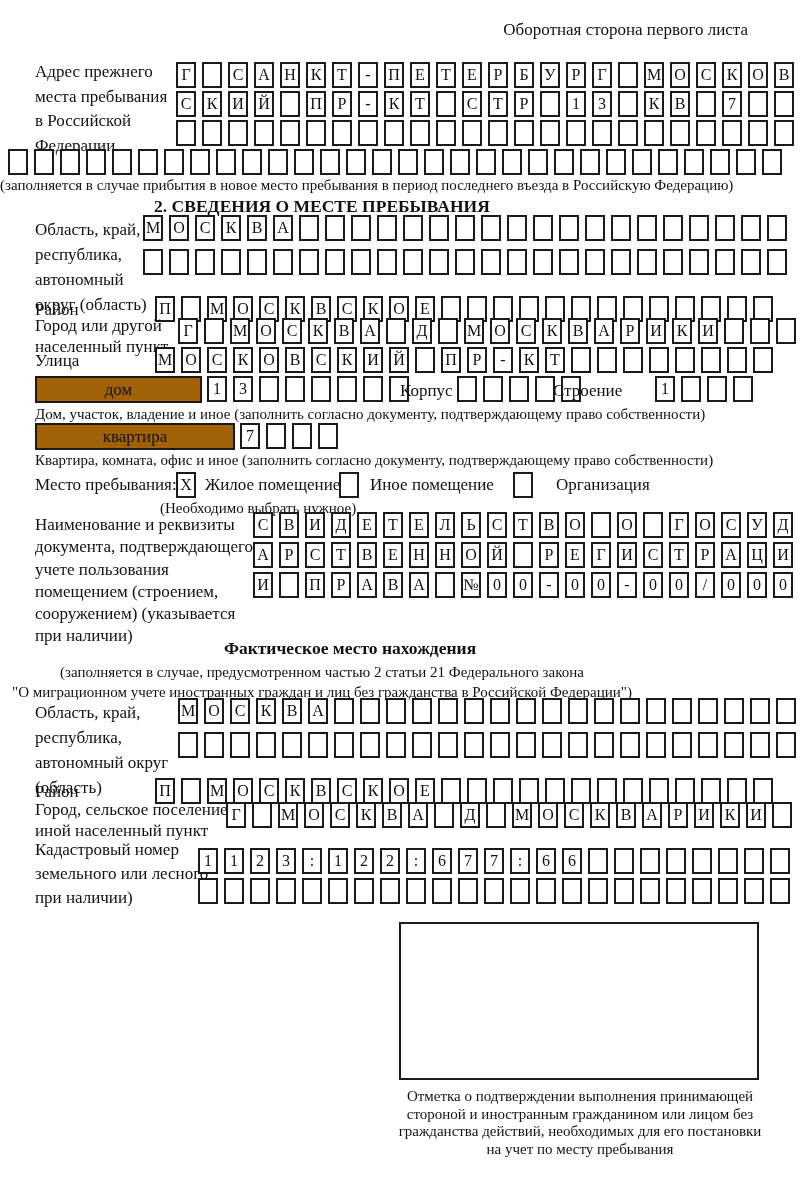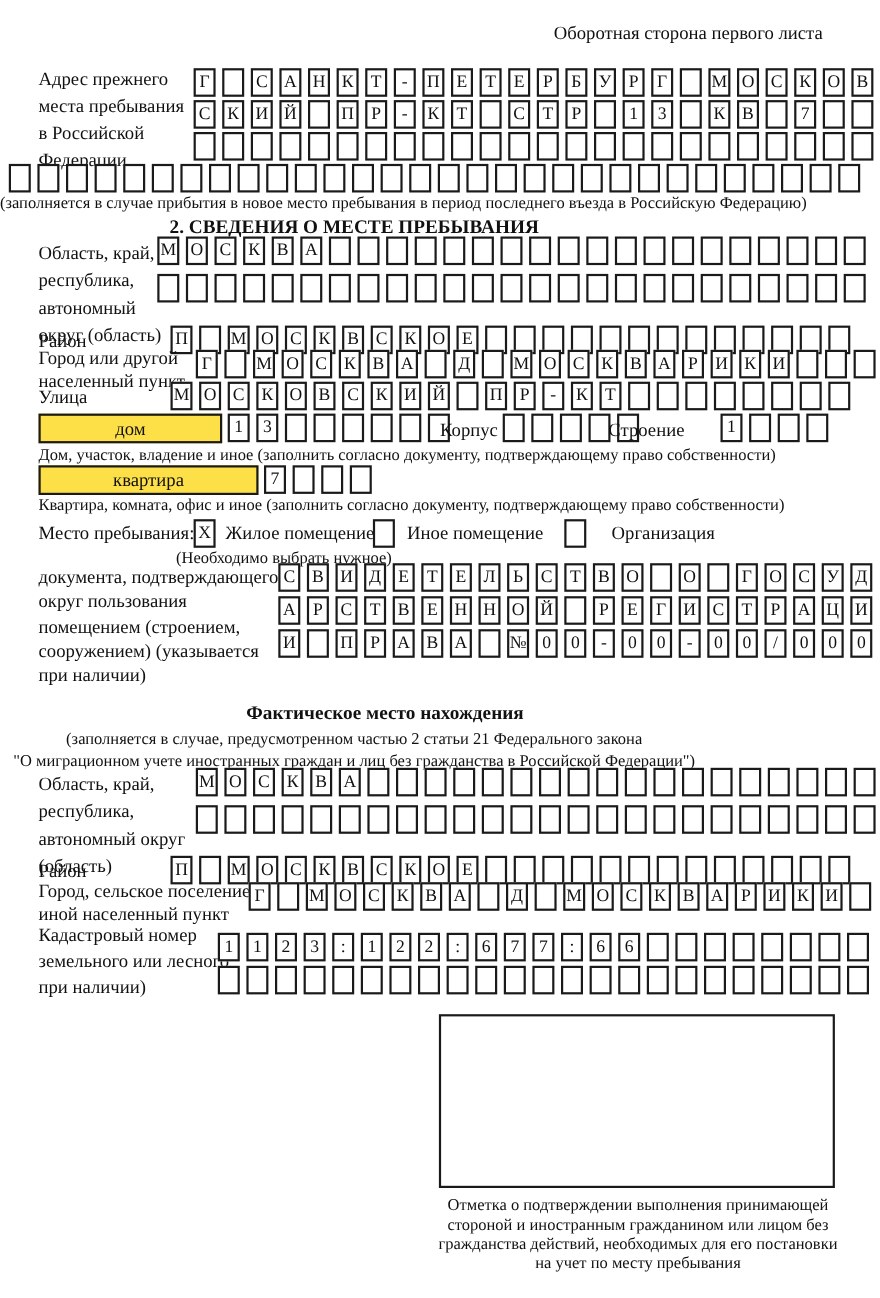--- a/index.html
+++ b/index.html
@@ -6,21 +6,21 @@
   .page{position:relative;width:800px;height:1180px;background:#fff;
         font-family:"Liberation Serif","DejaVu Serif",serif;color:#111;overflow:hidden;}
   .abs{position:absolute;}
   .lbl{font-size:17px;line-height:24px;}
   .lbl-line{white-space:nowrap;}
   .grid{display:flex;gap:6px;}
   .cell{box-sizing:border-box;width:20px;height:26px;border:2px solid #1a1a1a;
         display:inline-flex;align-items:center;justify-content:center;
         font-size:16px;font-family:inherit;flex:0 0 auto;background:#fff;}
   .namebox{box-sizing:border-box;border:2px solid #1a1a1a;display:flex;
-        align-items:center;justify-content:center;font-size:17px;height:27px;background:#fde047;}
+        align-items:center;justify-content:center;font-size:17px;height:27px;background:#a16207;}
   .caption{font-size:15px;white-space:nowrap;}
   .center{left:0;width:644px;text-align:center;}
   .title{font-weight:bold;font-size:17.5px;}
   .stampbox{box-sizing:border-box;border:2px solid #1a1a1a;background:#fff;}
   .capblock{text-align:center;font-size:15px;line-height:17.5px;}
   .cb-label{font-size:17px;}
 </style>
 </head>
 <body>
 
@@ -336,22 +336,23 @@
   <div class="abs cb-label" style="left:35px;top:475px;">Место пребывания:</div>
   <span class="abs cell" style="left:176px;top:472px;">X</span>
   <div class="abs cb-label" style="left:205px;top:475px;">Жилое помещение</div>
   <span class="abs cell" style="left:339px;top:472px;"></span>
   <div class="abs cb-label" style="left:370px;top:475px;">Иное помещение</div>
   <span class="abs cell" style="left:513px;top:472px;"></span>
   <div class="abs cb-label" style="left:556px;top:475px;">Организация</div>
   <div class="abs caption" style="left:160px;top:500px;width:340px;">(Необходимо выбрать нужное)</div>
 
   <div class="abs lbl" style="left:35px;top:514px;line-height:22.3px;">
+      <div class="lbl-line">Наименование и реквизиты</div>
       <div class="lbl-line">документа, подтверждающего</div>
-      <div class="lbl-line">округ пользования</div>
+      <div class="lbl-line">учете пользования</div>
       <div class="lbl-line">помещением (строением,</div>
       <div class="lbl-line">сооружением) (указывается</div>
       <div class="lbl-line">при наличии)</div>
     </div>
   <div class="abs grid" style="left:253px;top:512px;">
       <span class="cell">С</span>
       <span class="cell">В</span>
       <span class="cell">И</span>
       <span class="cell">Д</span>
       <span class="cell">Е</span>

